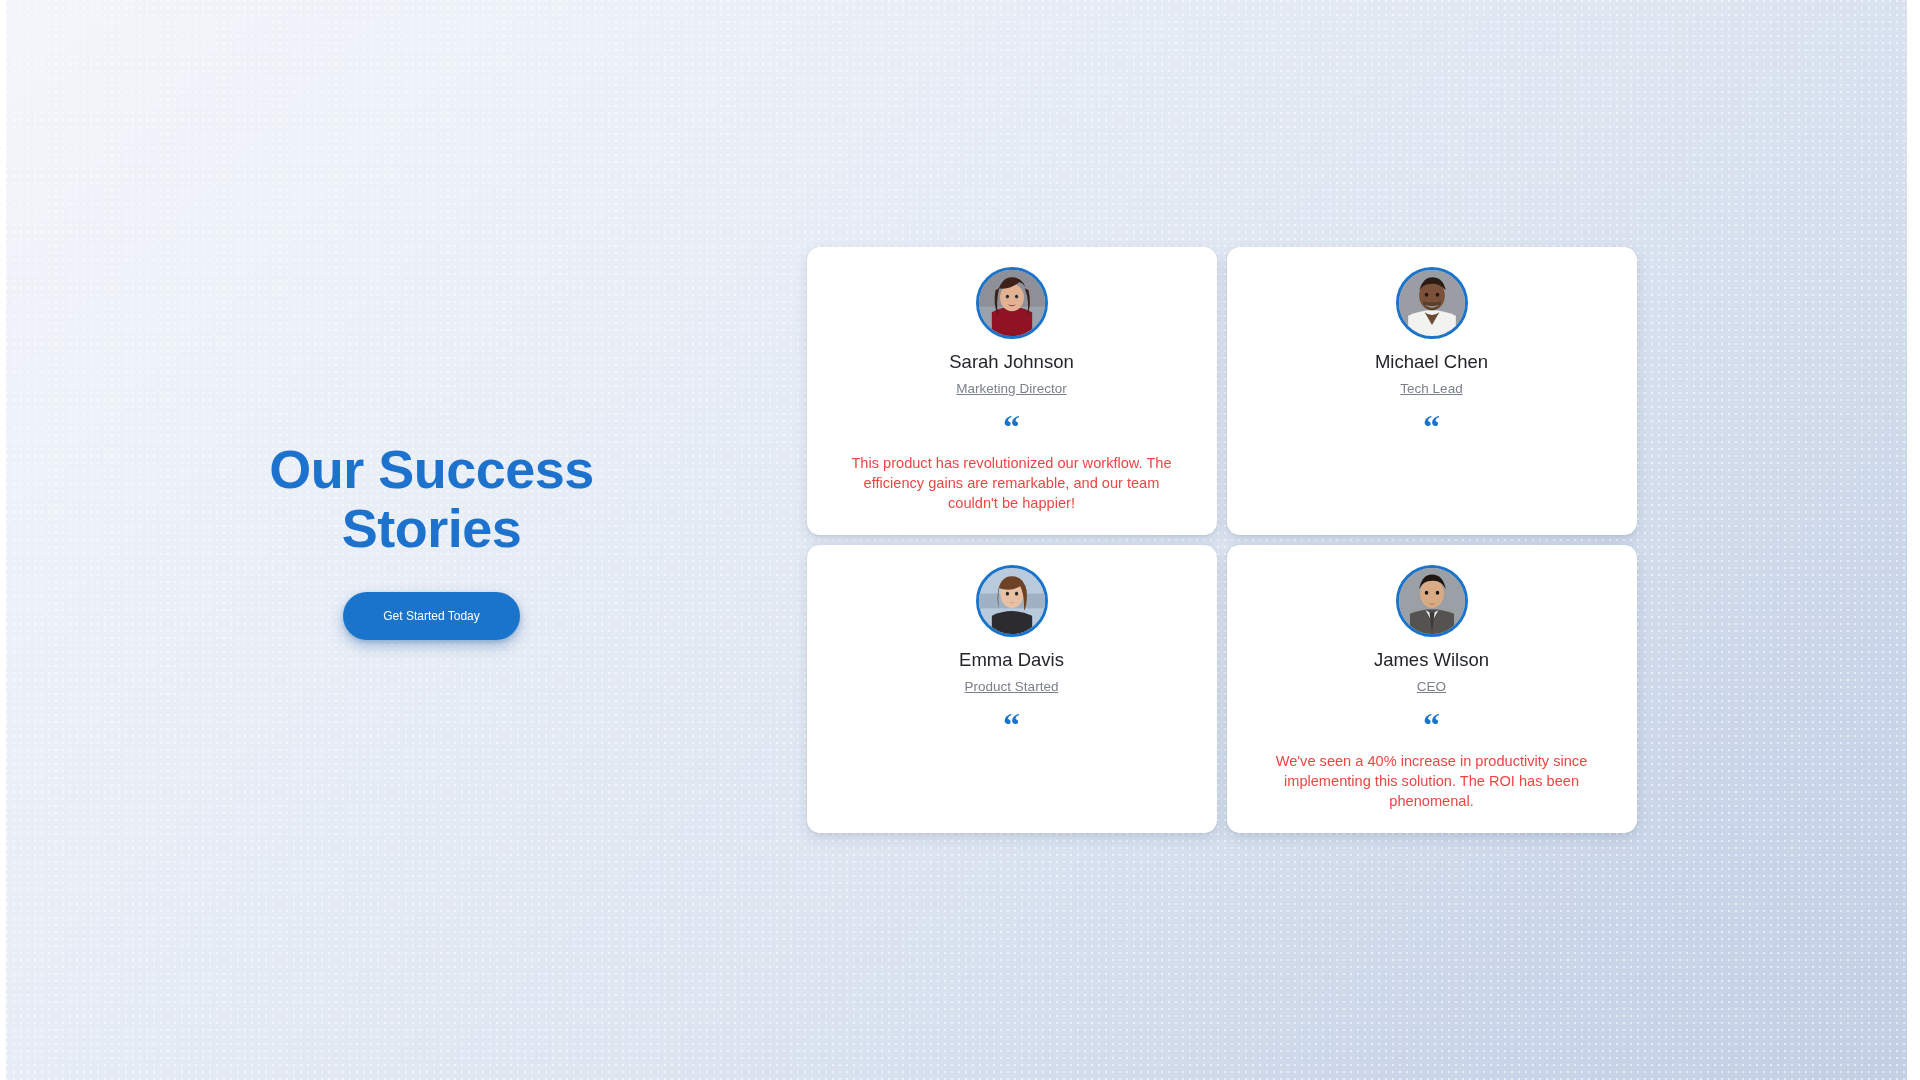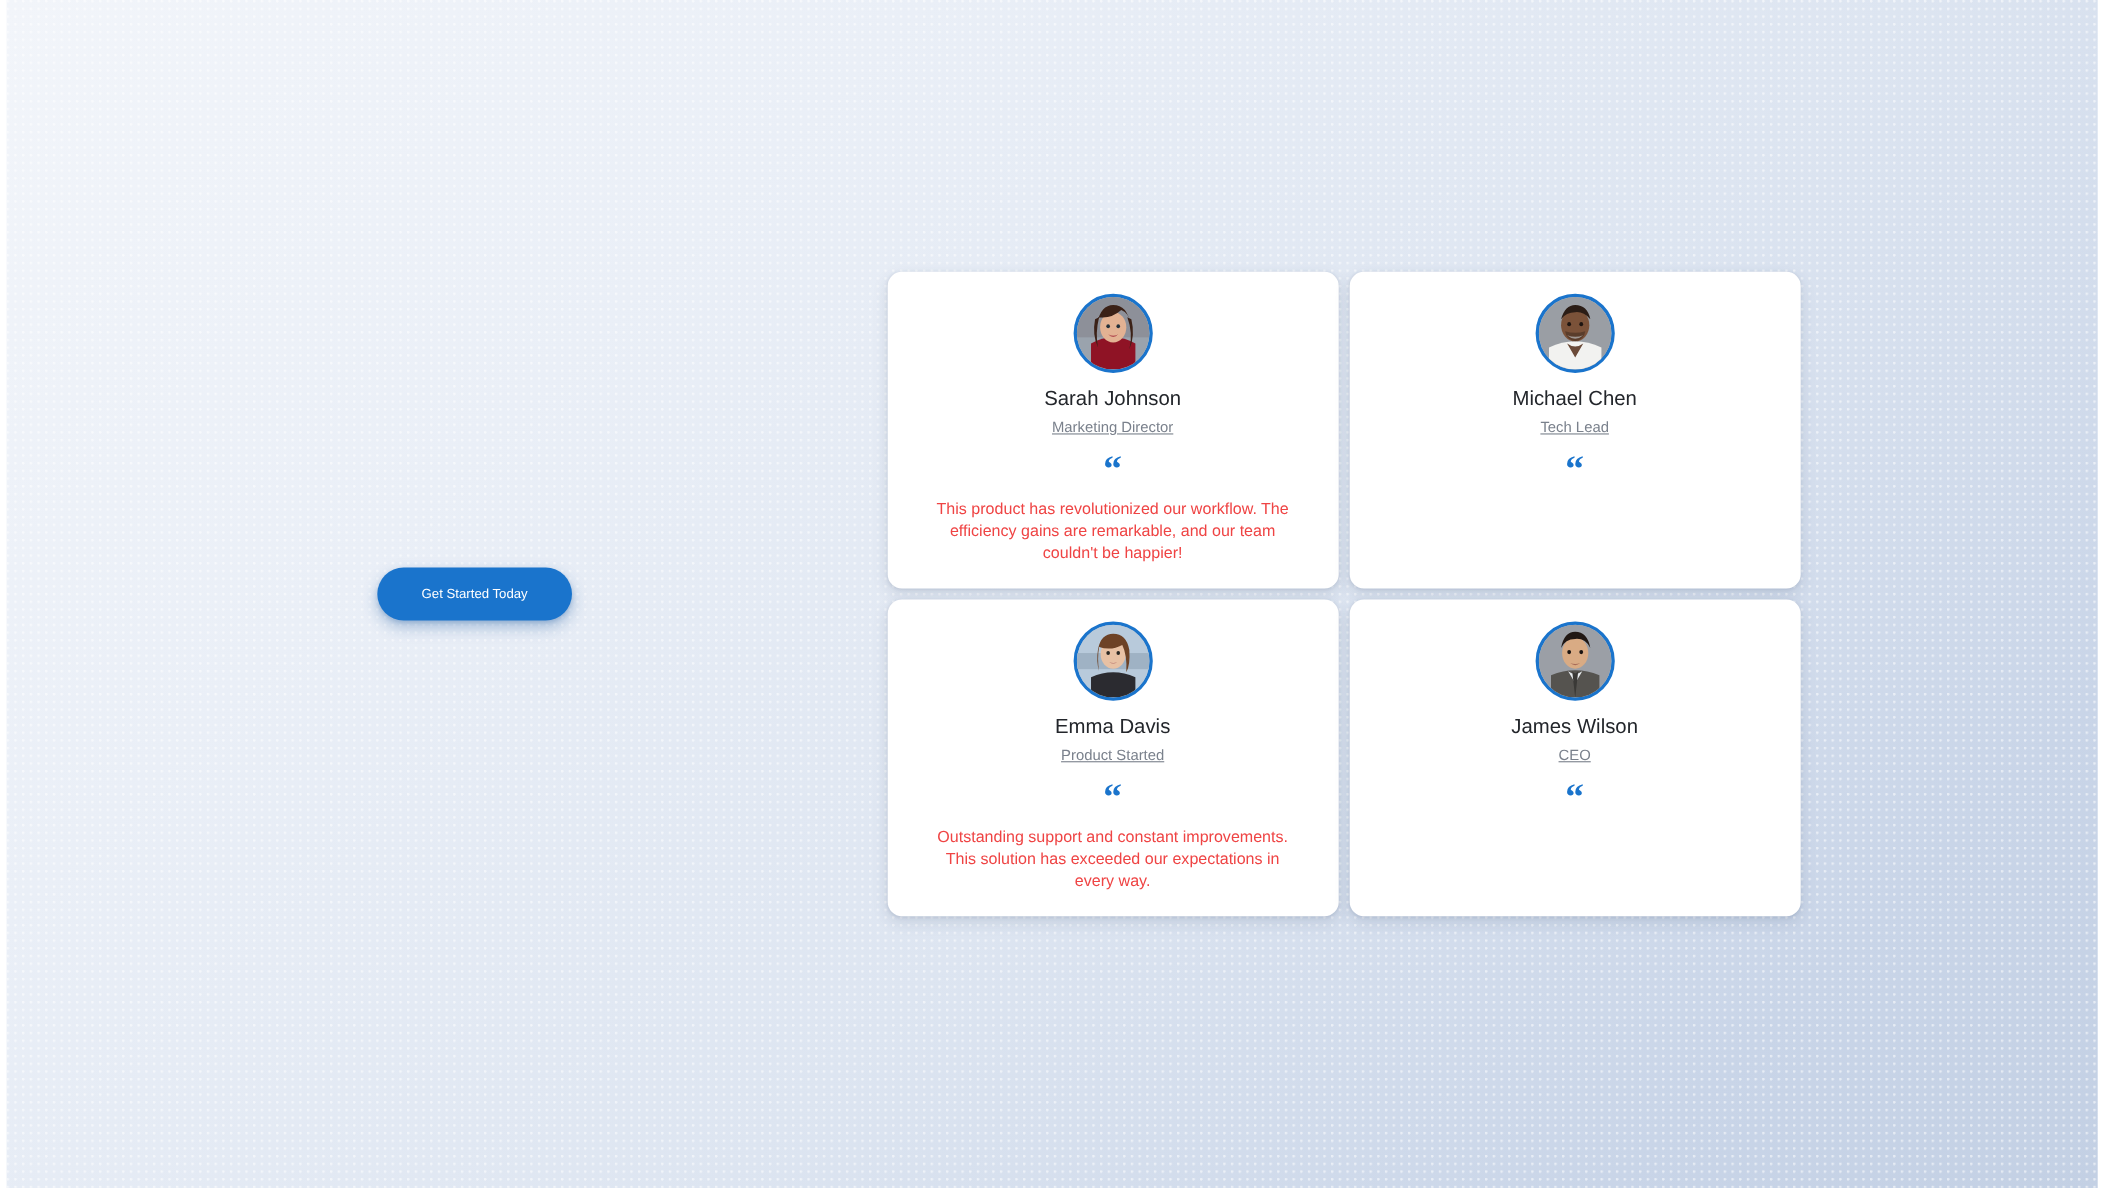--- a/index.html
+++ b/index.html
@@ -146,20 +146,21 @@
     max-width: 340px;
   }
 </style>
 </head>
 <body>
 
 <div id="stage">
   <div class="hero">
 
     <div class="hero-left">
+      <h1 class="hero-title">Our Success Stories</h1>
       <button class="cta-button">Get Started Today</button>
     </div>
 
     <div class="hero-right">
 
       <div class="card">
         <div class="avatar">
           <svg viewBox="0 0 72 72" preserveAspectRatio="xMidYMid slice" aria-hidden="true">
             <rect width="72" height="72" fill="#9aa3ad"></rect>
             <rect x="0" y="0" width="72" height="40" fill="#8d9099"></rect>
@@ -207,37 +208,37 @@
             <ellipse cx="36" cy="29" rx="12.5" ry="14.5" fill="#e8c1a4"></ellipse>
             <path d="M21 24 Q24 9 36 9 Q49 9 52 25 Q53 40 49 47 Q50 30 45 20 Q34 26 22 22 Q20 34 22 46 Q19 36 21 24 Z" fill="#6d4226"></path>
             <ellipse cx="31" cy="28" rx="1.8" ry="2" fill="#2a2723"></ellipse>
             <ellipse cx="41" cy="28" rx="1.8" ry="2" fill="#2a2723"></ellipse>
             <path d="M32 37 Q36 39 40 37 Q36 40 32 37 Z" fill="#b06a66"></path>
           </svg>
         </div>
         <div class="card-name">Emma Davis</div>
         <div class="card-role">Product Started</div>
         <span class="quote-icon">“</span>
-        <div class="card-quote">Outstanding support and constant improvements. This solution has exceeded our expectations in every way.</div>
       </div>
 
       <div class="card">
         <div class="avatar">
           <svg viewBox="0 0 72 72" preserveAspectRatio="xMidYMid slice" aria-hidden="true">
             <rect width="72" height="72" fill="#9b9fa6"></rect>
             <path d="M12 50 Q36 40 60 50 L60 72 L12 72 Z" fill="#55534f"></path>
             <path d="M29 46 L36 58 L43 46 Q36 51 29 46 Z" fill="#e9edf0"></path>
             <path d="M33 46 L36 72 L39 46 Q36 50 33 46 Z" fill="#3a3936"></path>
             <ellipse cx="36" cy="28" rx="13" ry="15.5" fill="#d9ab84"></ellipse>
             <path d="M22 23 Q25 7 36 7 Q48 7 51 23 Q46 13 36 14 Q26 14 22 23 Z" fill="#201713"></path>
             <ellipse cx="30" cy="27" rx="1.9" ry="2.1" fill="#181210"></ellipse>
             <ellipse cx="42" cy="27" rx="1.9" ry="2.1" fill="#181210"></ellipse>
             <path d="M31 38 Q36 42 41 38 Q36 40 31 38 Z" fill="#a86b58"></path>
           </svg>
         </div>
         <div class="card-name">James Wilson</div>
         <div class="card-role">CEO</div>
         <span class="quote-icon">“</span>
+        <div class="card-quote">We've seen a 40% increase in productivity since implementing this solution. The ROI has been phenomenal.</div>
       </div>
 
     </div>
   </div>
 </div>
 
 </body></html>

